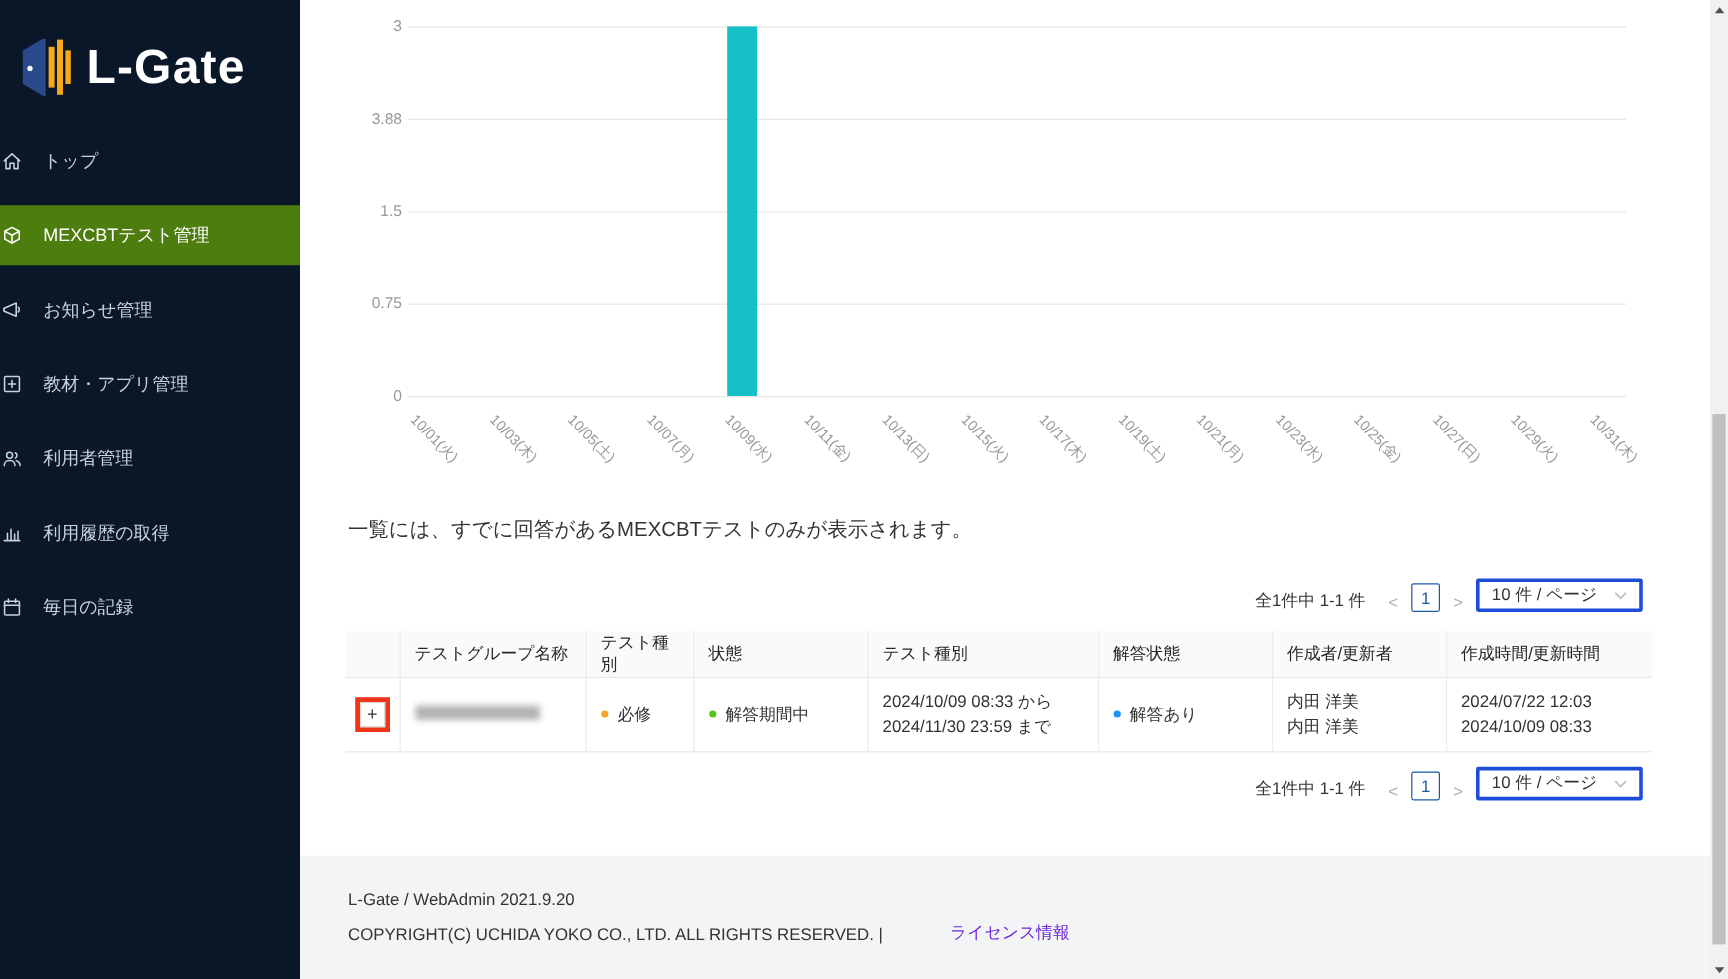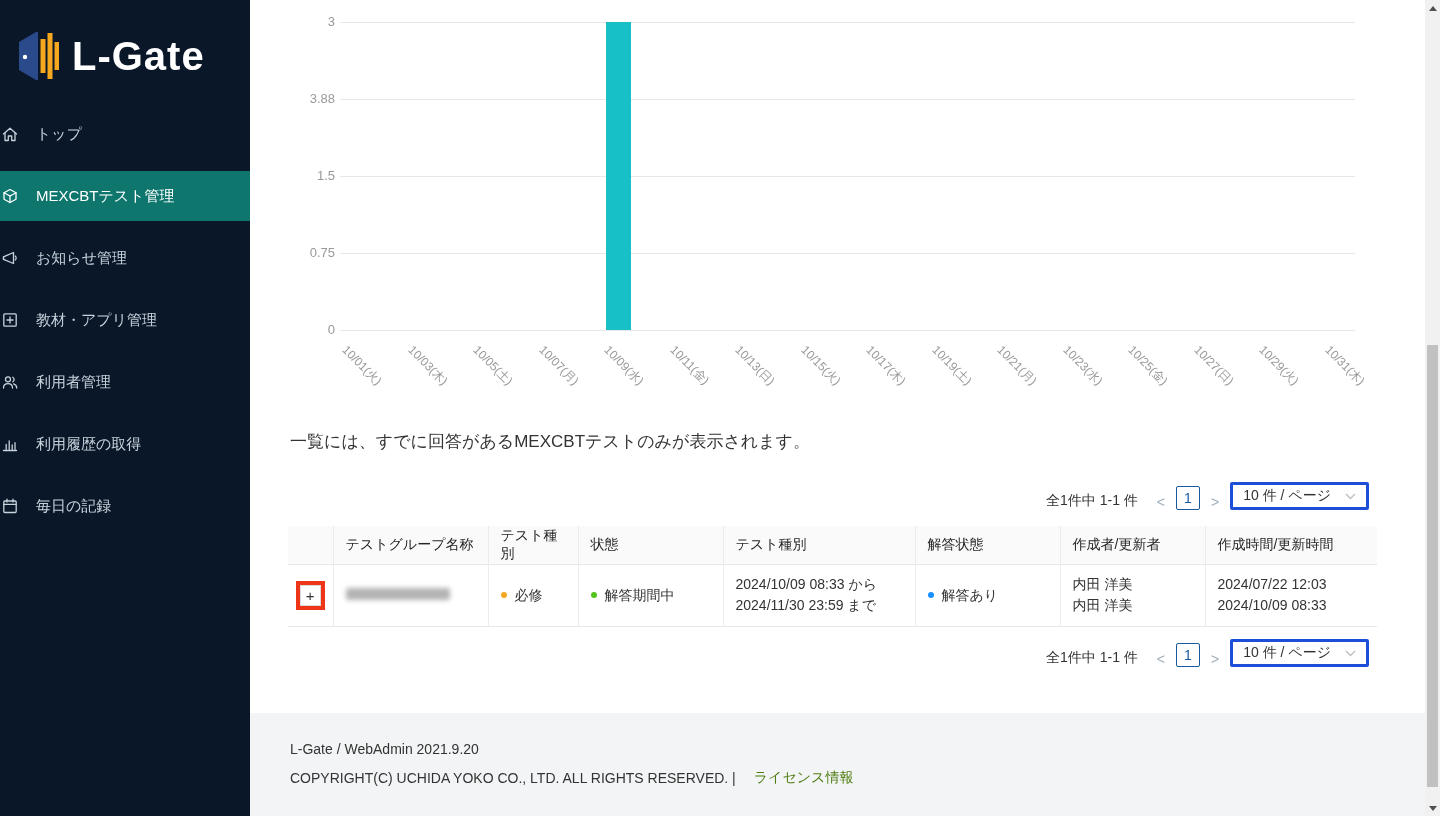--- a/index.html
+++ b/index.html
@@ -83,21 +83,21 @@
     <nav class="nav">
         <div class="nav-item">
           <span class="nav-icon">
             <svg viewBox="0 0 20 20" fill="none" stroke="currentColor" stroke-width="1.3" stroke-linecap="round" stroke-linejoin="round">
               <path d="M3.5 10 L10 4.2 L16.5 10"></path>
               <path d="M5 8.8 V16.5 H8.3 V12 H11.7 V16.5 H15 V8.8"></path>
             </svg>
           </span>
           <span class="nav-label">トップ</span>
         </div>
-        <div class="nav-item active" style="background: #0f766e;">
+        <div class="nav-item active" style="background: #4d7c0f;">
           <span class="nav-icon">
             <svg viewBox="0 0 20 20" fill="none" stroke="currentColor" stroke-width="1.3" stroke-linecap="round" stroke-linejoin="round">
               <path d="M10 3.5 L16 6.7 V13.3 L10 16.5 L4 13.3 V6.7 Z"></path>
               <path d="M4 6.7 L10 10 L16 6.7"></path>
               <path d="M10 10 V16.5"></path>
             </svg>
           </span>
           <span class="nav-label">MEXCBTテスト管理</span>
         </div>
         <div class="nav-item">
@@ -265,21 +265,21 @@
         <svg width="11" height="7" viewBox="0 0 11 7">
             <polyline points="1,1 5.5,5.5 10,1" fill="none" stroke="#bfbfbf" stroke-width="1.4"></polyline>
           </svg>
       </span>
     </div>
 
     <footer class="footer">
       <div>L-Gate / WebAdmin 2021.9.20</div>
       <div class="footer-line2">
         <span>COPYRIGHT(C) UCHIDA YOKO CO., LTD. ALL RIGHTS RESERVED. |</span>
-        <a class="license-link" style="color: #4d7c0f;">ライセンス情報</a>
+        <a class="license-link" style="color: #6d28d9; margin-left: 38px;">ライセンス情報</a>
       </div>
     </footer>
 
   </main>
 
   <div class="scrollbar">
     <div class="sb-arrow up"></div>
     <div class="sb-thumb"></div>
     <div class="sb-arrow down"></div>
   </div>

